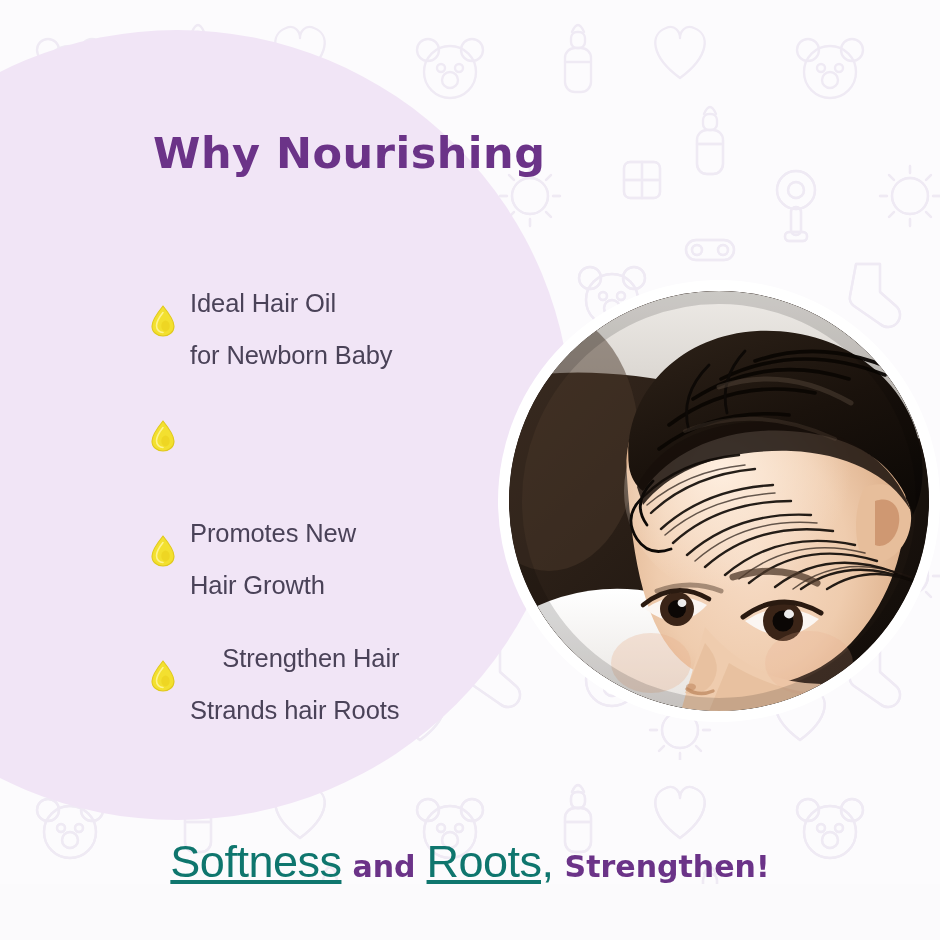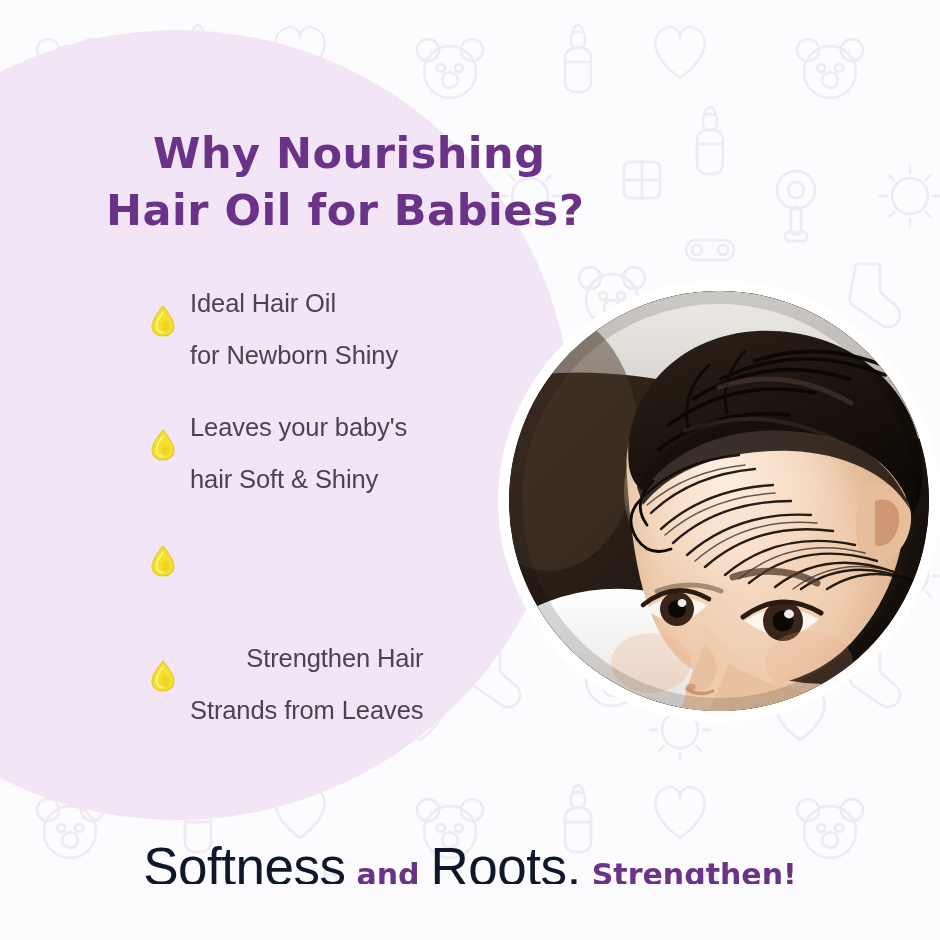--- a/index.html
+++ b/index.html
@@ -125,24 +125,25 @@
     left: 0;
     right: 0;
     top: 836px;
     z-index: 4;
     text-align: center;
     white-space: nowrap;
     font-size: 0;
   }
   .tag-light {
     font-family: "Liberation Sans", sans-serif;
-    font-size: 53px;
-    color: #0f172a;
+    font-size: 45px;
+    color: #0f766e;
     letter-spacing: -0.5px;
     vertical-align: baseline;
+    text-decoration: underline;
   }
   .tag-bold {
     font-family: "DejaVu Sans", sans-serif;
     font-weight: bold;
     font-size: 30px;
     color: #6B3388;
     letter-spacing: 0px;
     vertical-align: baseline;
   }
   .tag-sp {
@@ -228,68 +229,65 @@
     </defs>
     <rect x="0" y="0" width="940" height="940" fill="#FCFBFD"></rect>
     <rect x="0" y="0" width="940" height="940" fill="url(#doodle-pattern)"></rect>
     <rect x="-60" y="140" width="1060" height="940" fill="url(#doodle-pattern)" opacity="0.85"></rect>
   </svg>
 
   <div id="lavender-circle"></div>
 
   <h1 id="heading">
     <span class="hline l1">Why Nourishing</span>
-    <span class="hline l2">Hair Oil for Babies?</span>
   </h1>
 
   <div id="benefits">
 
     <div class="benefit">
       <svg class="drop-icon" viewBox="0 0 26 32" aria-hidden="true">
         <path d="M13 1 C13 1 2 14.5 2 21.2 C2 27 7 31 13 31 C19 31 24 27 24 21.2 C24 14.5 13 1 13 1 Z" fill="#F3E02F" stroke="#E0C91C" stroke-width="1.1"></path>
         <path d="M13 7.5 C13 7.5 6.5 15.6 6.5 20.8 C6.5 24.8 9.6 27.5 13 27.5" fill="none" stroke="#FFF59A" stroke-width="1.6" stroke-linecap="round" opacity="0.9"></path>
         <ellipse cx="15.5" cy="21" rx="4.2" ry="5.4" fill="#E9CE1A" opacity="0.55"></ellipse>
       </svg>
       <div class="benefit-text">
         <span class="tline">Ideal Hair Oil</span>
-        <span class="tline">for Newborn Shiny</span>
+        <span class="tline">for Newborn Baby</span>
       </div>
+    </div>
+
+    <div class="benefit">
+      <svg class="drop-icon" viewBox="0 0 26 32" aria-hidden="true">
+        <path d="M13 1 C13 1 2 14.5 2 21.2 C2 27 7 31 13 31 C19 31 24 27 24 21.2 C24 14.5 13 1 13 1 Z" fill="#F3E02F" stroke="#E0C91C" stroke-width="1.1"></path>
+        <path d="M13 7.5 C13 7.5 6.5 15.6 6.5 20.8 C6.5 24.8 9.6 27.5 13 27.5" fill="none" stroke="#FFF59A" stroke-width="1.6" stroke-linecap="round" opacity="0.9"></path>
+        <ellipse cx="15.5" cy="21" rx="4.2" ry="5.4" fill="#E9CE1A" opacity="0.55"></ellipse>
+      </svg>
     </div>
 
     <div class="benefit">
       <svg class="drop-icon" viewBox="0 0 26 32" aria-hidden="true">
         <path d="M13 1 C13 1 2 14.5 2 21.2 C2 27 7 31 13 31 C19 31 24 27 24 21.2 C24 14.5 13 1 13 1 Z" fill="#F3E02F" stroke="#E0C91C" stroke-width="1.1"></path>
         <path d="M13 7.5 C13 7.5 6.5 15.6 6.5 20.8 C6.5 24.8 9.6 27.5 13 27.5" fill="none" stroke="#FFF59A" stroke-width="1.6" stroke-linecap="round" opacity="0.9"></path>
         <ellipse cx="15.5" cy="21" rx="4.2" ry="5.4" fill="#E9CE1A" opacity="0.55"></ellipse>
       </svg>
       <div class="benefit-text">
-        <span class="tline">Leaves your baby's</span>
-        <span class="tline">hair Soft &amp; Shiny</span>
-      </div>
-    </div>
-
-    <div class="benefit">
-      <svg class="drop-icon" viewBox="0 0 26 32" aria-hidden="true">
-        <path d="M13 1 C13 1 2 14.5 2 21.2 C2 27 7 31 13 31 C19 31 24 27 24 21.2 C24 14.5 13 1 13 1 Z" fill="#F3E02F" stroke="#E0C91C" stroke-width="1.1"></path>
-        <path d="M13 7.5 C13 7.5 6.5 15.6 6.5 20.8 C6.5 24.8 9.6 27.5 13 27.5" fill="none" stroke="#FFF59A" stroke-width="1.6" stroke-linecap="round" opacity="0.9"></path>
-        <ellipse cx="15.5" cy="21" rx="4.2" ry="5.4" fill="#E9CE1A" opacity="0.55"></ellipse>
-      </svg>
-      <div class="benefit-text">
+        <span class="tline">Promotes New</span>
+        <span class="tline">Hair Growth</span>
       </div>
     </div>
 
     <div class="benefit">
       <svg class="drop-icon" viewBox="0 0 26 32" aria-hidden="true">
         <path d="M13 1 C13 1 2 14.5 2 21.2 C2 27 7 31 13 31 C19 31 24 27 24 21.2 C24 14.5 13 1 13 1 Z" fill="#F3E02F" stroke="#E0C91C" stroke-width="1.1"></path>
         <path d="M13 7.5 C13 7.5 6.5 15.6 6.5 20.8 C6.5 24.8 9.6 27.5 13 27.5" fill="none" stroke="#FFF59A" stroke-width="1.6" stroke-linecap="round" opacity="0.9"></path>
         <ellipse cx="15.5" cy="21" rx="4.2" ry="5.4" fill="#E9CE1A" opacity="0.55"></ellipse>
       </svg>
       <div class="benefit-text">
         <span class="tline">Strengthen Hair</span>
-        <span class="tline">Strands from Leaves</span>
+        <span class="tline">Strands hair Roots</span>
       </div>
     </div>
 
   </div>
 
   <div id="photo-wrap">
     <div id="photo-ring"></div>
     <div id="photo-clip">
       <svg id="photo-svg" viewBox="0 0 420 420" aria-hidden="true">
         <defs>

